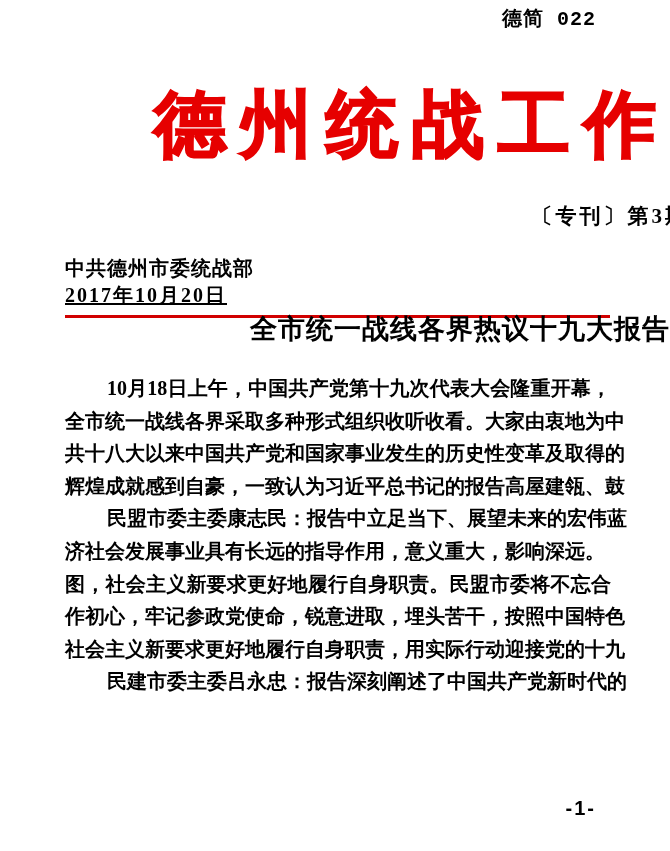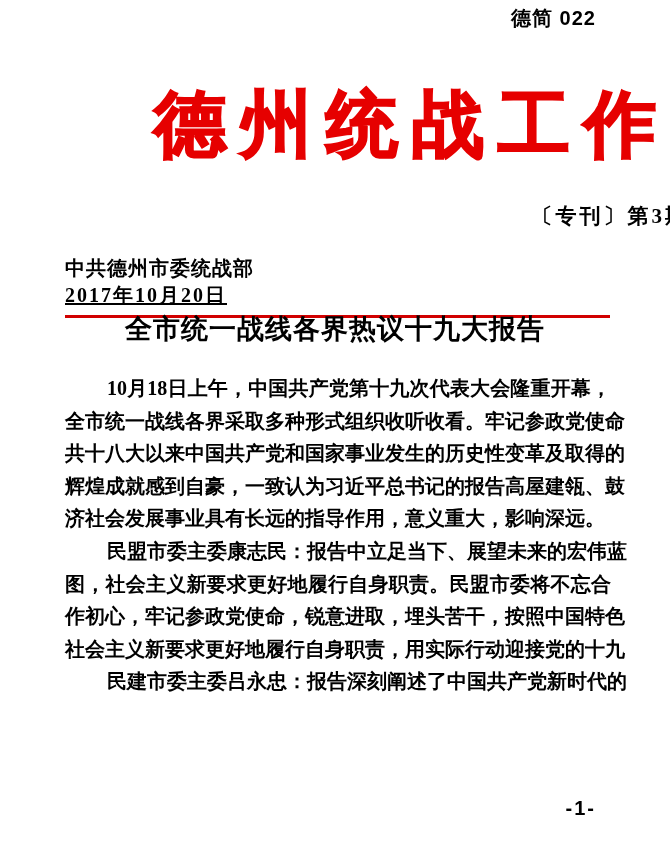--- a/index.html
+++ b/index.html
@@ -14,21 +14,21 @@
     overflow: hidden;
     margin: 0 auto;
   }
   .doc-code {
     position: absolute;
     top: 5px;
     right: 74px;
     font-size: 20px;
     font-weight: bold;
     letter-spacing: 1px;
-    font-family: Liberation Sans, sans-serif;
+    font-family: Liberation Mono, monospace;
   }
   .masthead {
     position: absolute;
     top: 76px;
     left: 0;
     width: 100%;
     text-align: right;
     font-size: 72px;
     line-height: 98px;
     font-weight: 900;
@@ -62,21 +62,21 @@
     border-bottom: 3px solid var(--rule-red, #d10000);
     flex-direction: column;
   }
   .issuer-name { letter-spacing: 1px; }
   .issue-date  { letter-spacing: 2px; text-decoration: underline; }
   .article-title {
     position: absolute;
     top: 311px;
     left: 0;
     width: 100%;
-    text-align: center;
+    text-align: right;
     font-size: 27px;
     font-weight: bold;
     letter-spacing: 1px;
   }
   .body-text {
     position: absolute;
     top: 372px;
     left: 65px;
     width: 546px;
     font-size: 20px;
@@ -117,25 +117,25 @@
 
   <div class="issuer-row">
     <span class="issuer-name">中共德州市委统战部</span>
     <span class="issue-date">2017年10月20日</span>
   </div>
 
   <div class="article-title">全市统一战线各界热议十九大报告</div>
 
   <div class="body-text">
     <div class="line indent">10月18日上午，中国共产党第十九次代表大会隆重开幕，</div>
-    <div class="line">全市统一战线各界采取多种形式组织收听收看。牢记参政党使命</div>
+    <div class="line">全市统一战线各界采取多种形式组织收听收看。大家由衷地为中</div>
     <div class="line">共十八大以来中国共产党和国家事业发生的历史性变革及取得的</div>
     <div class="line">辉煌成就感到自豪，一致认为习近平总书记的报告高屋建瓴、鼓</div>
+    <div class="line indent">民盟市委主委康志民：报告中立足当下、展望未来的宏伟蓝</div>
     <div class="line end">济社会发展事业具有长远的指导作用，意义重大，影响深远。</div>
-    <div class="line indent">民盟市委主委康志民：报告中立足当下、展望未来的宏伟蓝</div>
     <div class="line">图，社会主义新要求更好地履行自身职责。民盟市委将不忘合</div>
     <div class="line">作初心，牢记参政党使命，锐意进取，埋头苦干，按照中国特色</div>
     <div class="line">社会主义新要求更好地履行自身职责，用实际行动迎接党的十九</div>
     <div class="line indent">民建市委主委吕永忠：报告深刻阐述了中国共产党新时代的</div>
   </div>
 
   <div class="page-num">-1-</div>
 
 </div>
 

